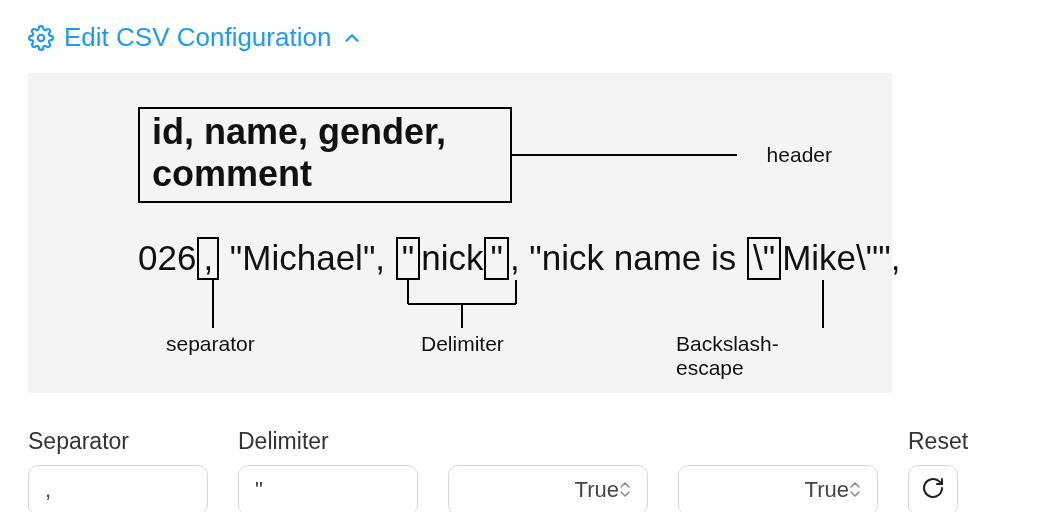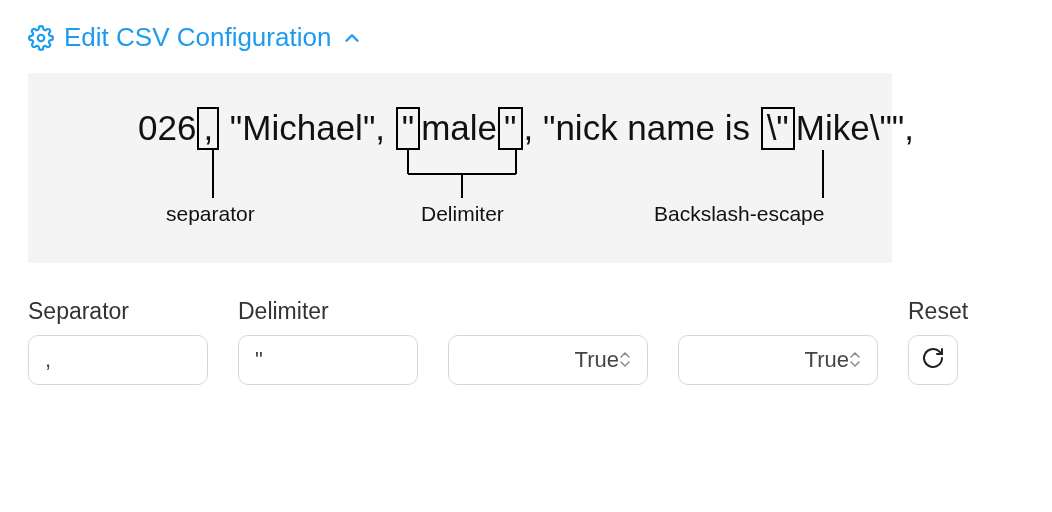--- a/index.html
+++ b/index.html
@@ -153,48 +153,53 @@
     <span class="chev">
       <svg width="22" height="22" viewBox="0 0 24 24" fill="none" stroke="#1d9bf0" stroke-width="2.5" stroke-linecap="round" stroke-linejoin="round">
         <polyline points="6 15 12 9 18 15"></polyline>
       </svg>
     </span>
   </div>
 
   
   <div class="panel">
 
+    <div class="line1">
+      <div class="headerbox">id, name, gender, comment</div>
+      <div class="connector-h"></div>
+      <div class="hdrlabel">header</div>
+    </div>
 
     <div class="line2">
       <span>026</span>
       <span class="mbox">,</span>
       <span> "Michael", </span>
       <span class="mbox">"</span>
-      <span>male</span>
+      <span>nick</span>
       <span class="mbox">"</span>
       <span>, "nick name is </span>
       <span class="mbox">\"</span>
       <span>Mike\"",</span>
     </div>
 
     <div class="callouts">
       <svg width="820" height="60">
 
         <line x1="75" y1="0" x2="75" y2="48" stroke="#000" stroke-width="2"></line>
 
         <line x1="270" y1="0" x2="270" y2="24" stroke="#000" stroke-width="2"></line>
         <line x1="378" y1="0" x2="378" y2="24" stroke="#000" stroke-width="2"></line>
         <line x1="270" y1="24" x2="378" y2="24" stroke="#000" stroke-width="2"></line>
         <line x1="324" y1="24" x2="324" y2="48" stroke="#000" stroke-width="2"></line>
 
         <line x1="685" y1="0" x2="685" y2="48" stroke="#000" stroke-width="2"></line>
       </svg>
       <div class="co-label" style="left:28px">separator</div>
       <div class="co-label" style="left:283px">Delimiter</div>
-      <div class="co-label" style="left:516px">Backslash-escape</div>
+      <div class="co-label" style="left:538px">Backslash-escape</div>
     </div>
 
   </div>
 
   
   <div class="controls">
 
     <div class="ctrl">
       <div class="ctrl-label">Separator</div>
       <input class="inp" value="," style="">

